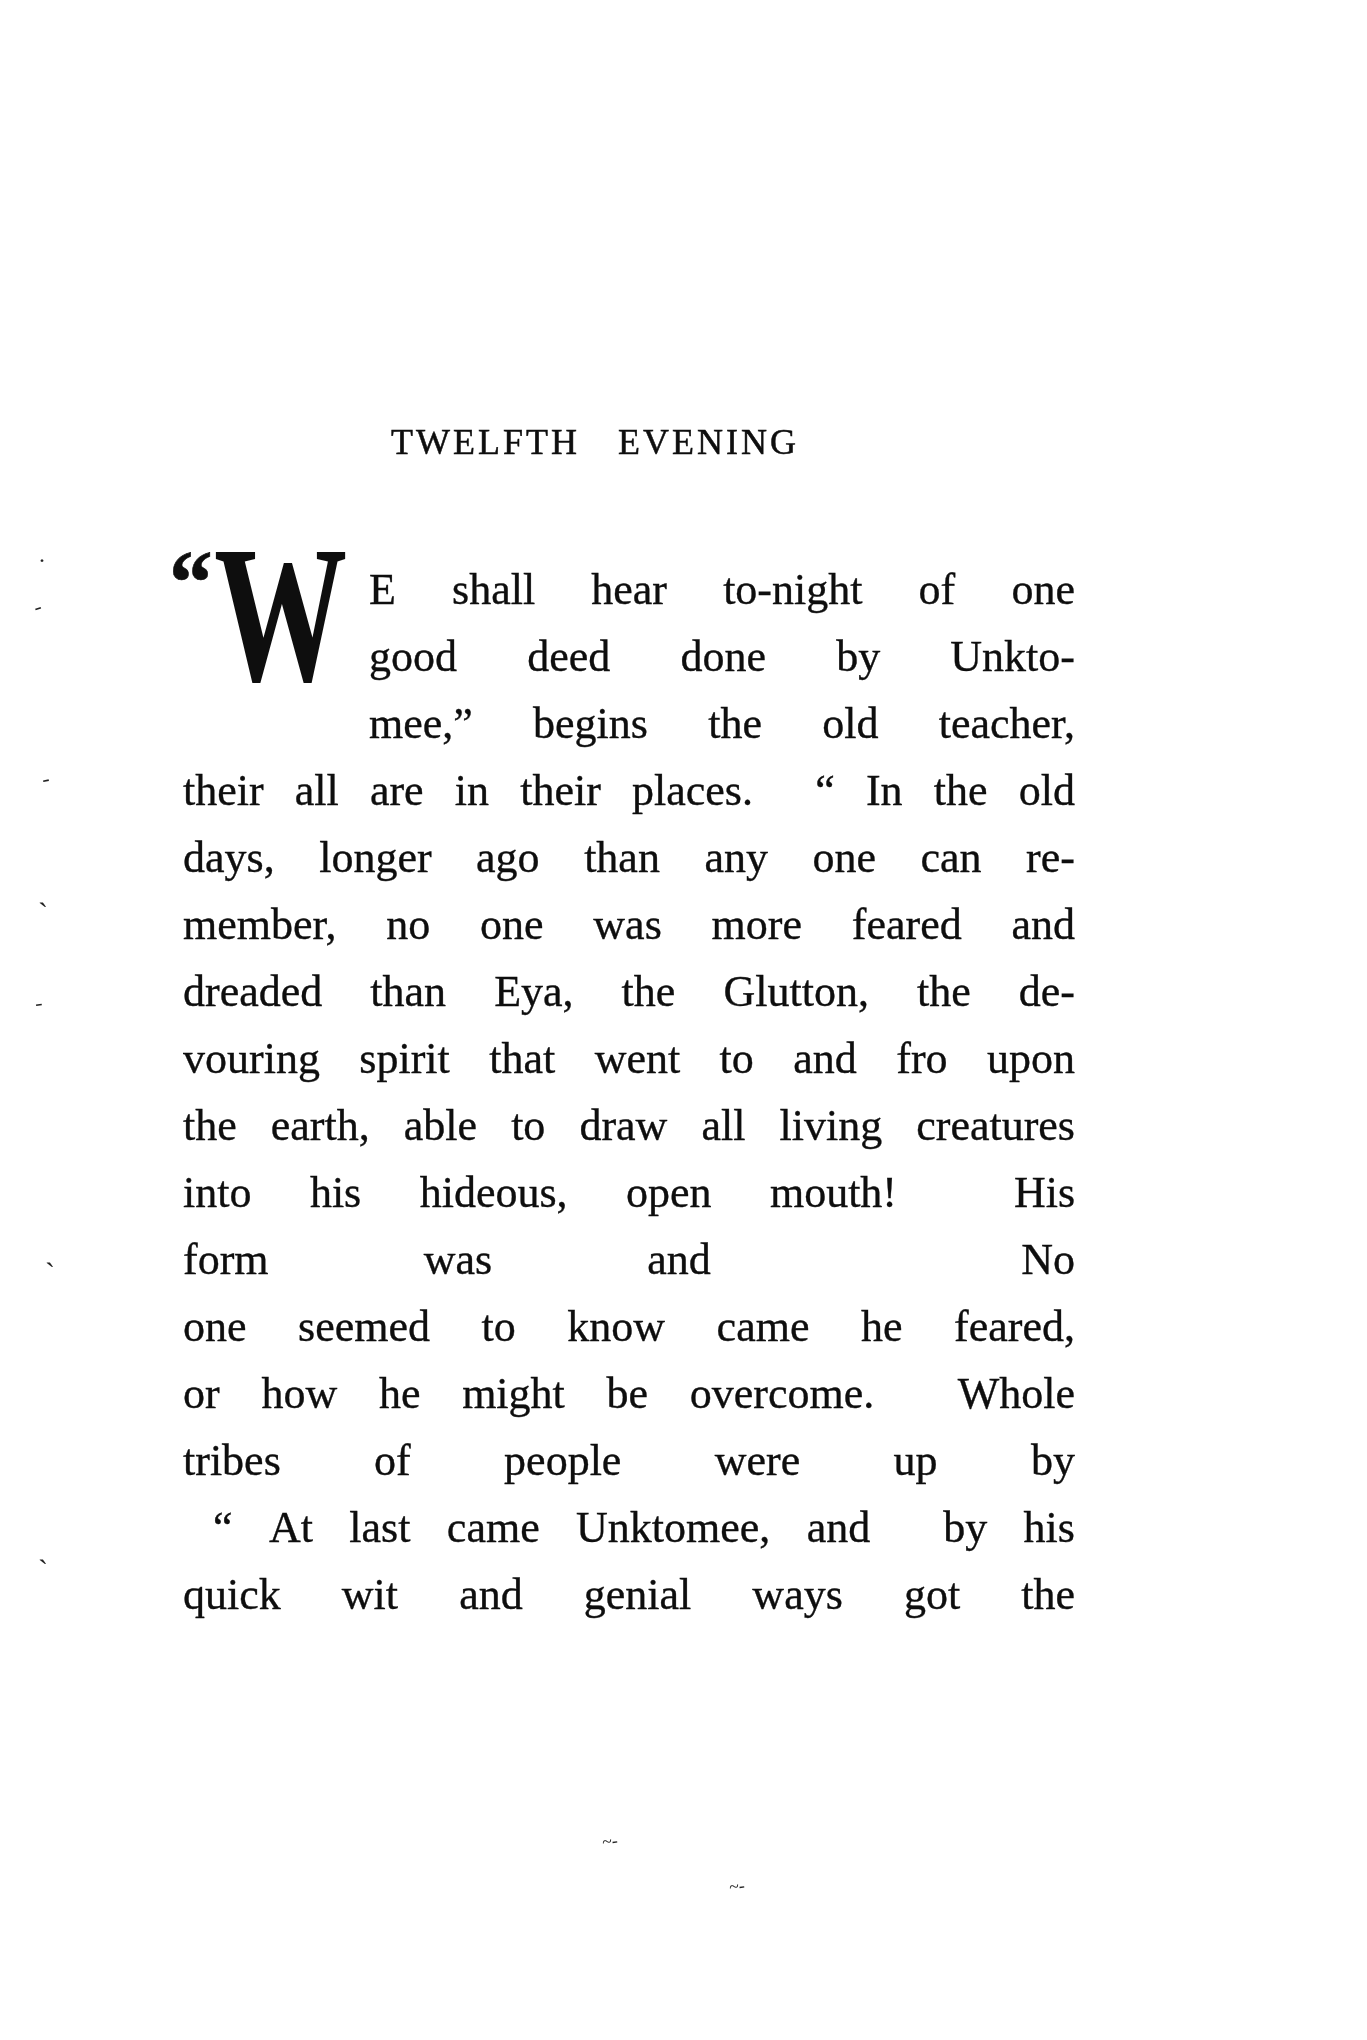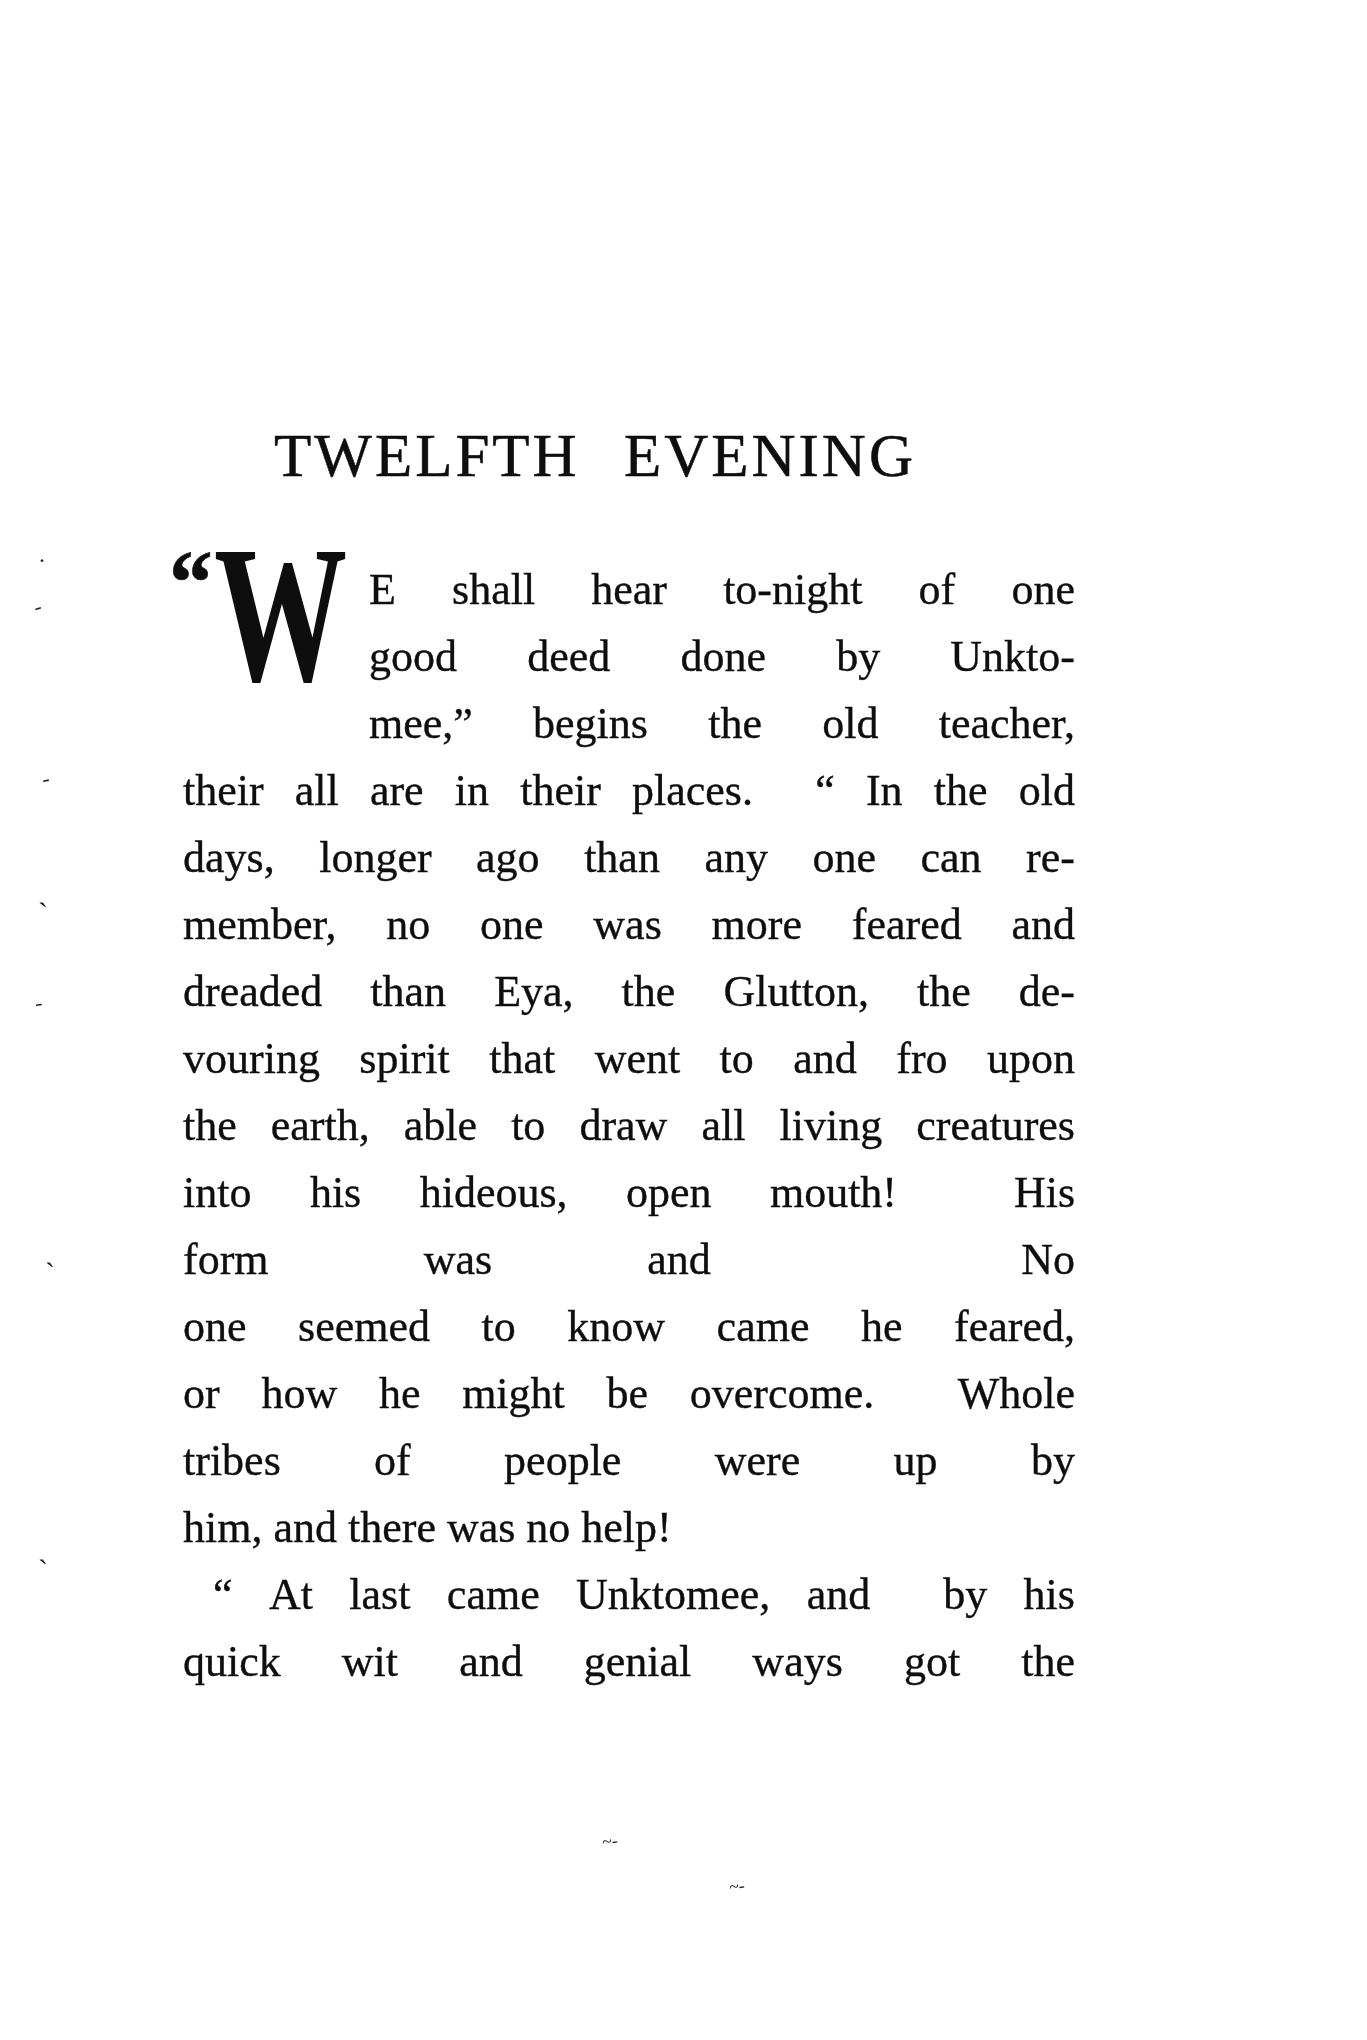--- a/index.html
+++ b/index.html
@@ -16,21 +16,21 @@
     font-family: "Liberation Serif", "DejaVu Serif", serif;
     color: #0e0e0e;
   }
   .heading {
     position: absolute;
     left: 149px;
     top: 421px;
     width: 892px;
     margin: 0;
     text-align: center;
-    font-size: 61px;
+    font-size: 36px;
     font-weight: normal;
     letter-spacing: 3px;
     word-spacing: 26px;
     -webkit-text-stroke: 0.5px #0e0e0e;
     white-space: nowrap;
   }
   .para {
     position: absolute;
     left: 183px;
     top: 556px;
@@ -212,21 +212,20 @@
           <span>Whole</span>
         </div>
         <div class="line just">
           <span>tribes</span>
           <span>of</span>
           <span>people</span>
           <span>were</span>
           <span>up</span>
           <span>by</span>
         </div>
-        <div class="line">him, and there was no help!</div>
         <div class="line ind just">
           <span>“</span>
           <span>At</span>
           <span>last</span>
           <span>came</span>
           <span>Unktomee,</span>
           <span>and</span>
           <span></span>
           <span>by</span>
           <span>his</span>

